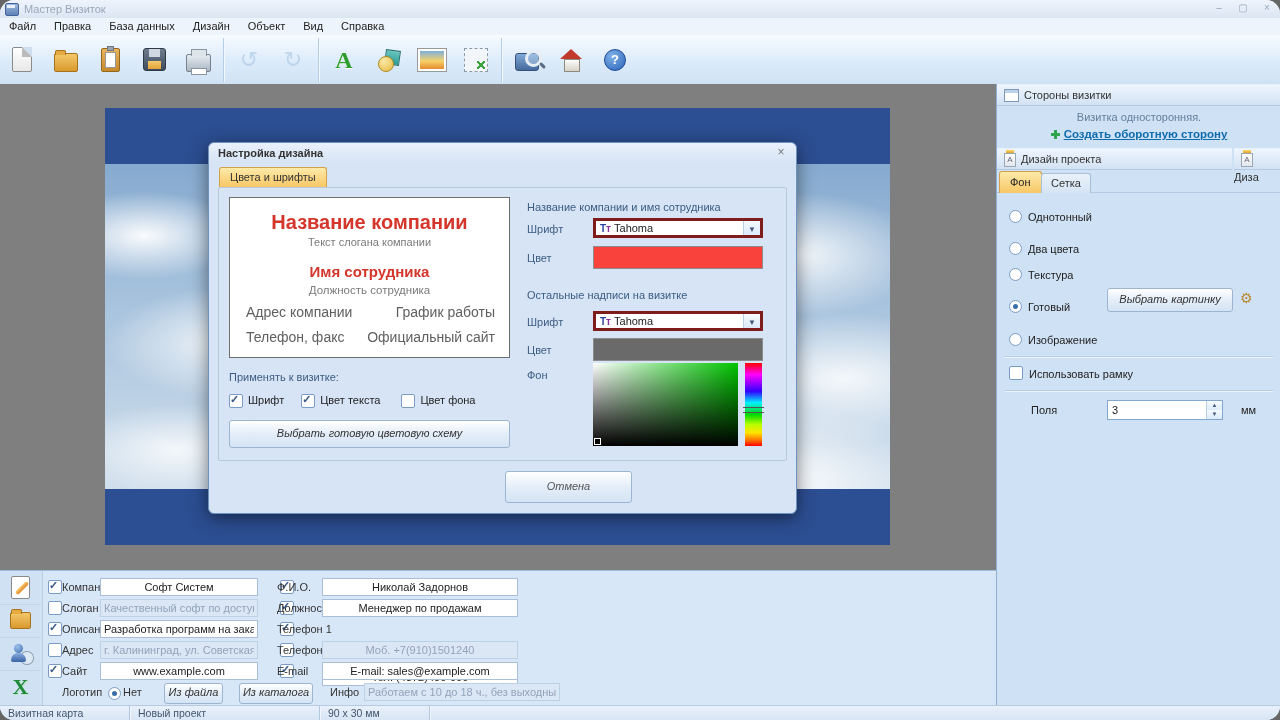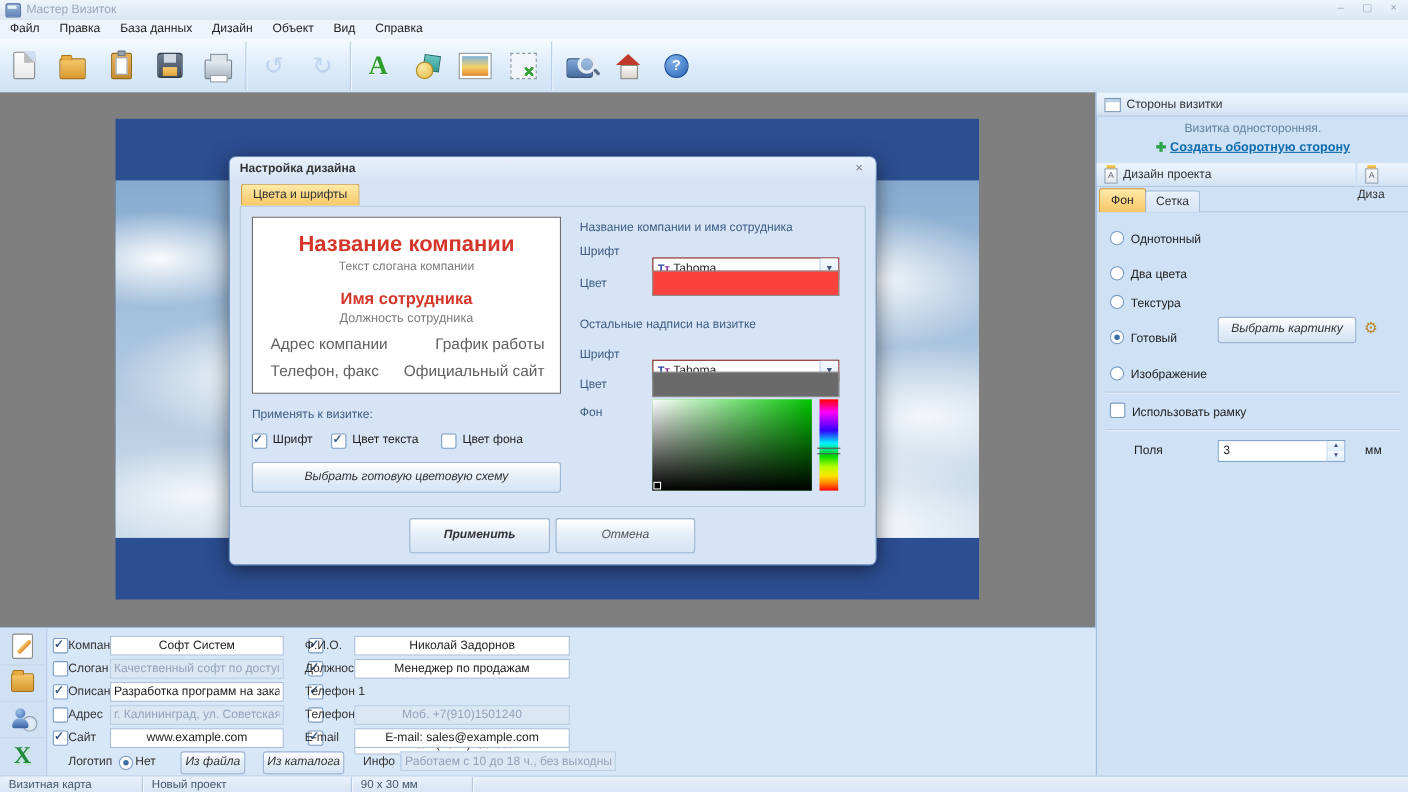--- a/index.html
+++ b/index.html
@@ -1,18 +1,18 @@
 <!DOCTYPE html>
 <html><head>
 <meta charset="utf-8">
 <style>
   html,body{margin:0;padding:0;background:#666;}
   #app{position:relative;width:1280px;height:720px;overflow:hidden;
        font-family:"Liberation Sans",sans-serif;font-size:11px;color:#222;
-       background:#d8e7f7;user-select:none;}
+       background:#d8e7f7;user-select:none;border-radius:14px;}
   .abs{position:absolute;}
 
   
   .titlebar{left:0;top:0;width:1280px;height:18px;
     background:linear-gradient(#eef4fc,#dbe6f3);border-bottom:1px solid #c9d7ea;}
   .app-ico{left:5px;top:3px;width:12px;height:11px;background:linear-gradient(#9db9dd,#5f84b8);
     border:1px solid #44639a;border-radius:2px;}
   .app-ico::after{content:"";position:absolute;left:1px;top:1px;width:8px;height:3px;background:#e8f1fb;}
   .title-text{left:24px;top:3px;color:#9aa7ba;font-size:11px;}
   .winbtns{right:6px;top:3px;display:flex;gap:10px;color:#9aa7ba;font-size:10px;}
@@ -95,21 +95,21 @@
   .blue-label{color:#3d5c82;}
   .apply-title{left:20px;top:228px;}
   .cbrow{left:20px;top:251px;display:flex;}
   .cb{display:inline-block;width:12px;height:12px;background:#fff;border:1px solid #7a9cc4;border-radius:2px;position:relative;vertical-align:-2px;}
   .cb.on::after{content:"✓";position:absolute;left:0px;top:-2px;font-size:11px;font-weight:bold;color:#3a5a86;}
   .cblabel{margin:0 0 0 5px;color:#222;}
   .btn{background:linear-gradient(#ffffff,#e6eff9 45%,#d4e3f4);border:1px solid #9db5d1;border-radius:3px;
     color:#333;font-size:11px;text-align:center;font-family:"Liberation Sans",sans-serif;font-style:italic;}
   .scheme-btn{left:20px;top:277px;width:279px;height:26px;line-height:24px;}
   .rlabel{left:318px;}
-  .dd{left:384px;width:170px;height:20px;background:#fff;border:1px solid #7f1d1d;box-sizing:border-box;display:flex;align-items:center;margin-top:16px;}
+  .dd{left:384px;width:170px;height:20px;background:#fff;border:3px solid #7f1d1d;box-sizing:border-box;display:flex;align-items:center;}
   .dd .tt{font-size:10px;font-weight:bold;margin:0 3px 0 4px;color:#2b3f9e;}
   .dd .tt i{font-style:normal;color:#8b2fa0;}
   .dd .dtext{flex:1;color:#222;}
   .dd .darrow{width:16px;height:100%;border-left:1px solid #b9cfe8;background:linear-gradient(#f5faff,#dcebf9);text-align:center;color:#44597a;font-size:8px;line-height:18px;}
   .swatch{left:384px;width:170px;height:23px;border:1px solid #8c8c8c;box-sizing:border-box;}
   .satval{left:384px;top:220px;width:145px;height:83px;border-right:0;
     background:linear-gradient(to bottom,rgba(0,0,0,0),#000),linear-gradient(to right,#fff,rgba(255,255,255,0)),#00c400;}
   .satval::after{content:"";position:absolute;left:1px;bottom:1px;width:5px;height:5px;background:#000;border:1px solid #fff;}
   .huebar{left:536px;top:220px;width:17px;height:83px;
     background:linear-gradient(to bottom,#ff0000 0%,#ff00ff 14%,#3300ff 34%,#00f2ff 48%,#00d800 62%,#b6ff00 74%,#ffe400 84%,#ff7300 93%,#ff0000 100%);}
@@ -308,21 +308,20 @@
         <span class="darrow">▼</span>
       </div>
       <span class="abs blue-label rlabel" style="top:201px">Цвет</span>
       <div class="abs swatch" style="top:195px;background:#6a6a6a"></div>
 
       <span class="abs blue-label rlabel" style="top:226px">Фон</span>
       <div class="abs satval"></div>
       <div class="abs huebar"></div>
       <div class="abs huemark"></div>
 
-      <div class="abs btn dlg-btn1" style="line-height:28px">Применить</div>
       <div class="abs btn dlg-btn2" style="line-height:28px">Отмена</div>
     </div>
   </div>
 
   <div class="abs rightpanel">
     <div class="abs phead ph1">
       <span class="abs sides-ico"></span>
       <span class="ptext">Стороны визитки</span>
     </div>
     <div class="abs sides-status">Визитка односторонняя.</div>

